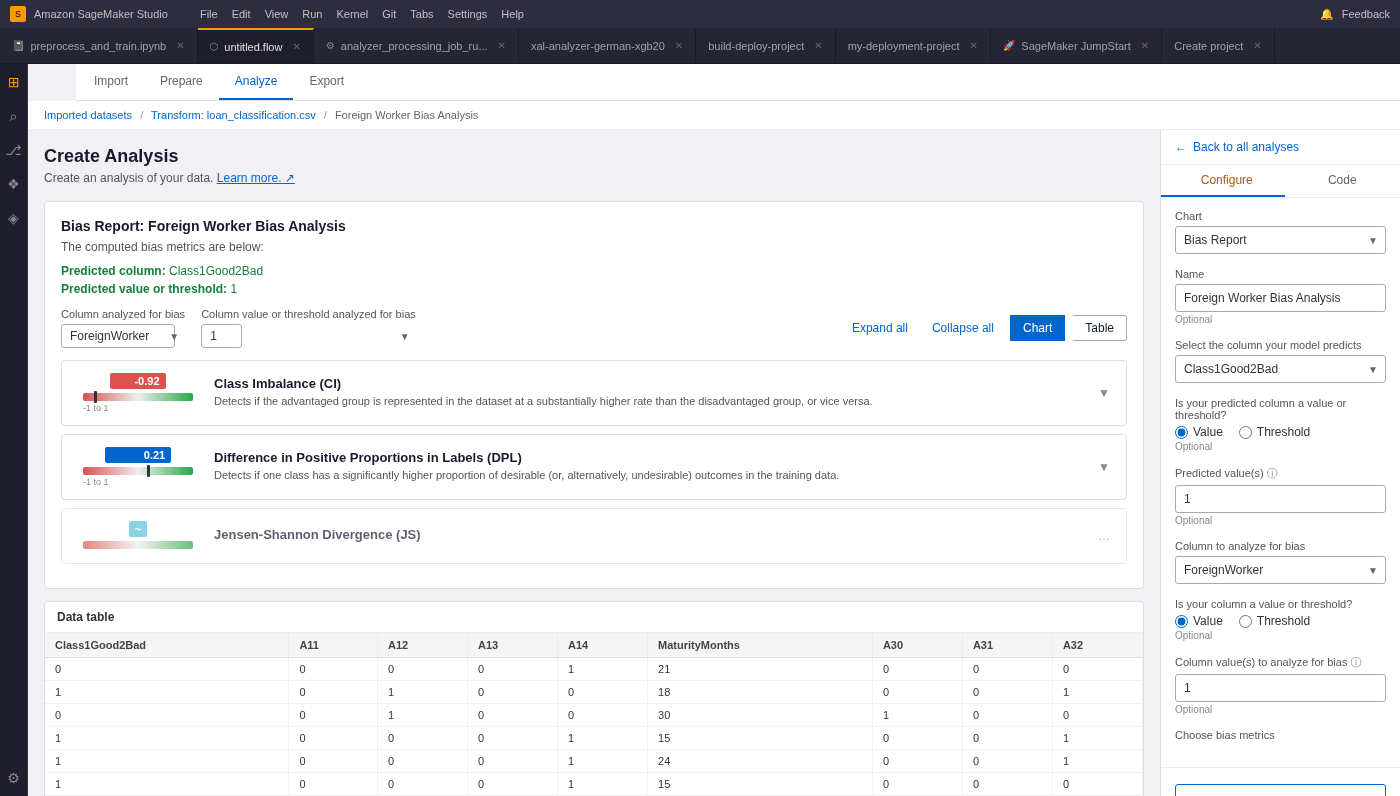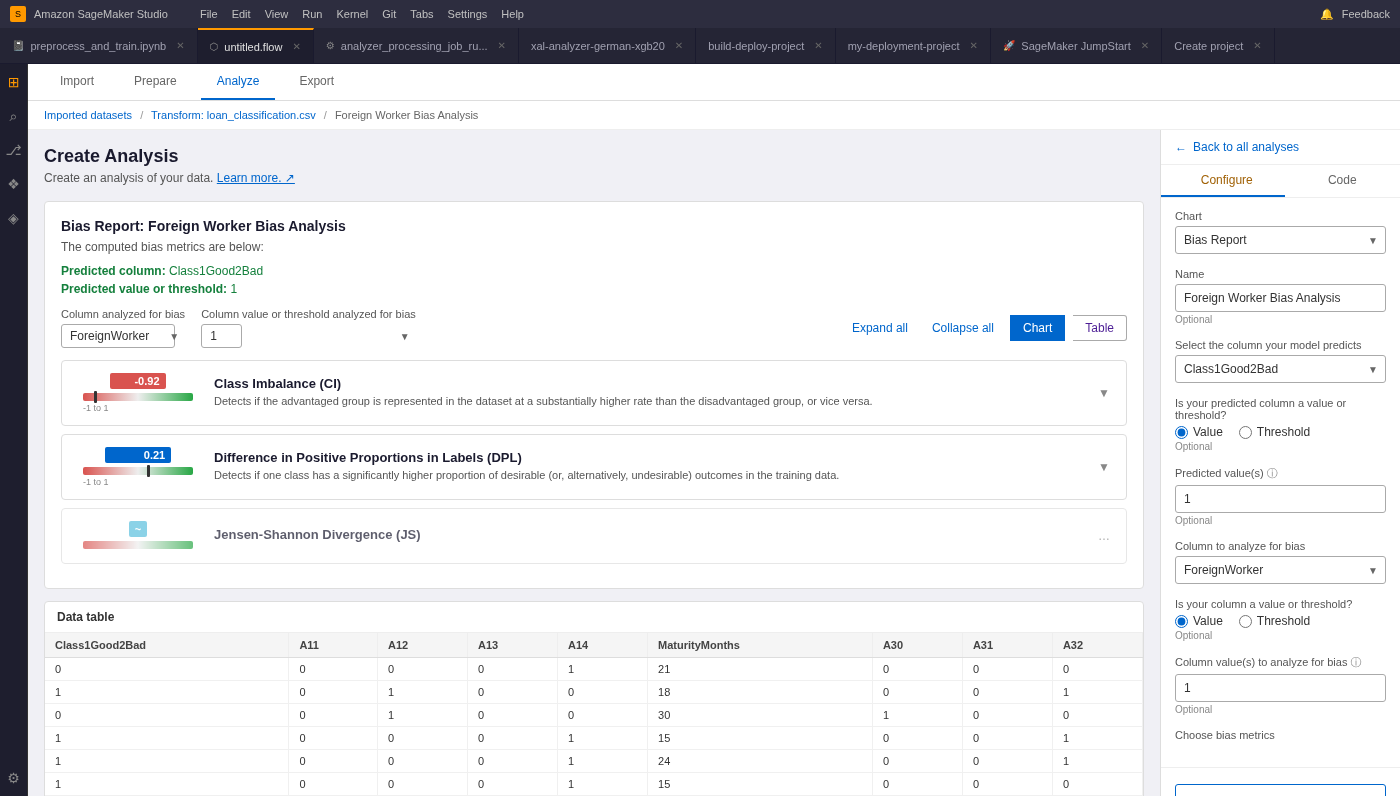--- a/index.html
+++ b/index.html
@@ -25,21 +25,21 @@
 
     
     .sidebar-icons { width: 28px; background: #1e1e2e; display: flex; flex-direction: column; align-items: center; padding: 8px 0; gap: 14px; flex-shrink: 0; border-right: 1px solid #333; }
     .sidebar-icon { width: 20px; height: 20px; display: flex; align-items: center; justify-content: center; color: #888; cursor: pointer; font-size: 14px; }
     .sidebar-icon.active { color: #ff9900; }
 
     
     .content-area { flex: 1; display: flex; flex-direction: column; background: #f0f0f5; overflow: hidden; }
 
     
-    .nav-tabs { background: #fff; display: flex; gap: 8px; padding: 0 16px; border-bottom: 1px solid #ddd; flex-shrink: 0; }
+    .nav-tabs { background: #fff; display: flex; gap: 0; padding: 0 2px; border-bottom: 1px solid #ddd; flex-shrink: 0; margin-left: 48px; }
     .nav-tab { padding: 10px 16px; font-size: 12px; color: #666; cursor: pointer; border-bottom: 2px solid transparent; }
     .nav-tab.active { color: #0066cc; border-bottom: 2px solid #0066cc; font-weight: 500; }
 
     
     .breadcrumb { padding: 8px 16px; font-size: 11px; color: #666; background: #fff; border-bottom: 1px solid #eee; flex-shrink: 0; }
     .breadcrumb a { color: #0066cc; text-decoration: none; }
     .breadcrumb .sep { margin: 0 5px; color: #999; }
 
     
     .page-content { display: flex; flex: 1; overflow: hidden; }
@@ -61,21 +61,21 @@
     
     .controls-row { display: flex; align-items: center; gap: 16px; margin: 12px 0; flex-wrap: wrap; }
     .control-group { display: flex; flex-direction: column; gap: 4px; }
     .control-label { font-size: 11px; color: #555; font-weight: 500; }
     .select-wrapper { position: relative; display: inline-flex; align-items: center; }
     .select-wrapper select { appearance: none; background: #fff; border: 1px solid #aaa; border-radius: 3px; padding: 4px 24px 4px 8px; font-size: 12px; color: #333; cursor: pointer; }
     .select-arrow { position: absolute; right: 6px; pointer-events: none; font-size: 10px; color: #666; }
 
     .controls-right { margin-left: auto; display: flex; align-items: center; gap: 8px; }
     .btn-text { background: none; border: none; font-size: 12px; color: #0066cc; cursor: pointer; padding: 4px 8px; }
-    .btn-toggle { padding: 5px 12px; border: 1px solid #aaa; background: #fff; font-size: 12px; cursor: pointer; color: #4c1d95; }
+    .btn-toggle { padding: 5px 12px; border: 1px solid #aaa; background: #fff; font-size: 12px; cursor: pointer; color: #0f172a; }
     .btn-toggle.active { background: #0066cc; color: #fff; border-color: #0066cc; }
     .btn-toggle:first-child { border-radius: 3px 0 0 3px; }
     .btn-toggle:last-child { border-radius: 0 3px 3px 0; border-left: none; }
 
     
     .metric-row { background: #fff; border: 1px solid #ddd; border-radius: 4px; margin-bottom: 8px; overflow: hidden; }
     .metric-row-header { display: flex; align-items: center; padding: 12px 16px; cursor: pointer; }
     .metric-bar-area { width: 120px; display: flex; flex-direction: column; align-items: center; margin-right: 16px; }
     .metric-bar-label { font-size: 11px; font-weight: 600; color: #fff; background: #0066cc; padding: 2px 6px; border-radius: 2px; margin-bottom: 4px; }
     .metric-bar-label.negative { background: #d9534f; padding-left: 24px; }

